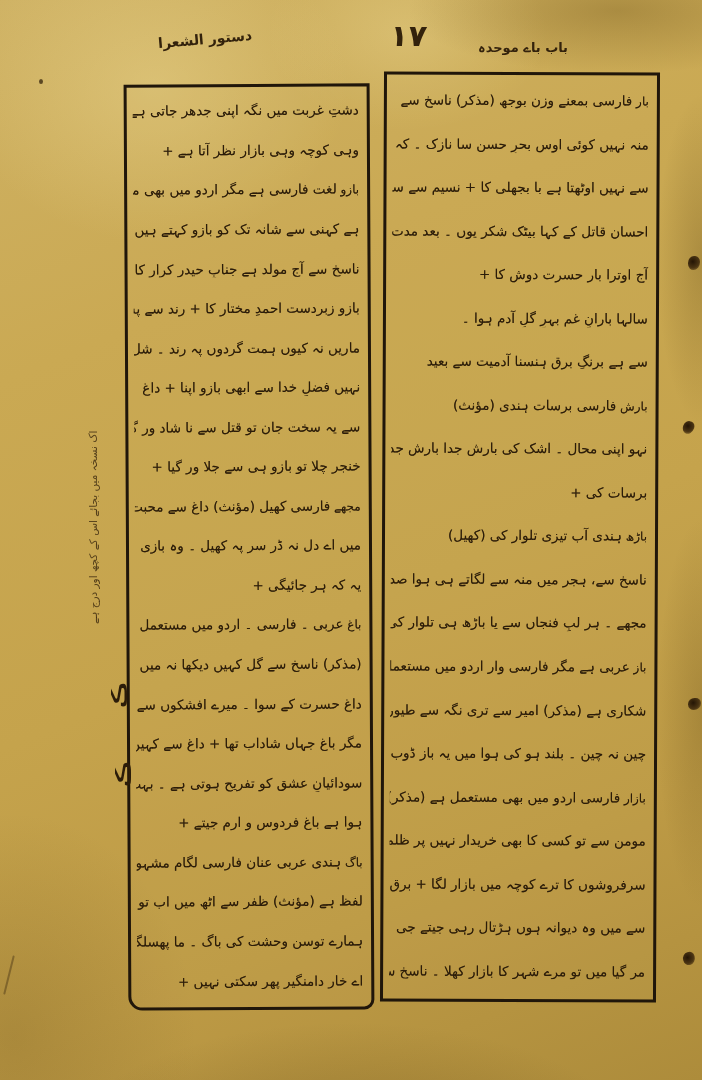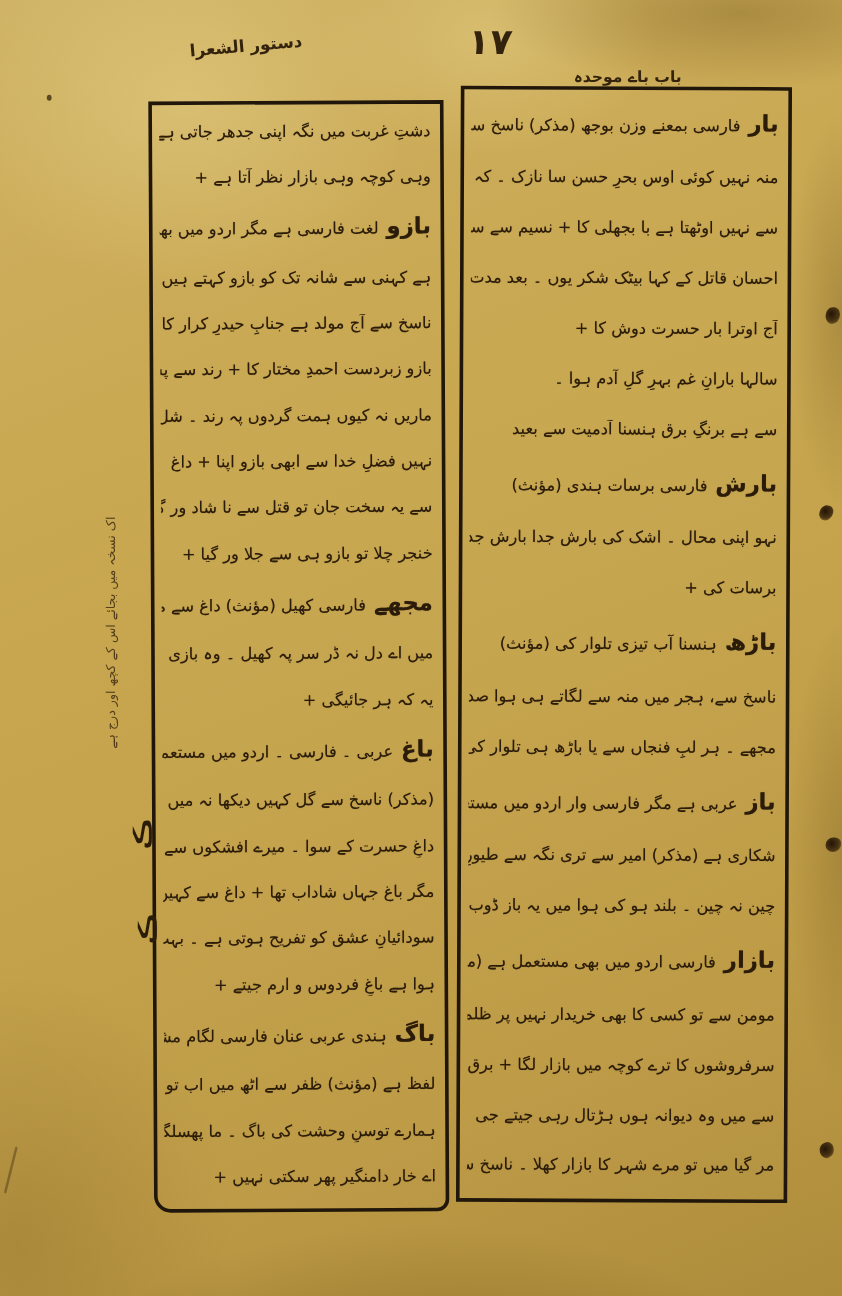--- a/index.html
+++ b/index.html
@@ -14,40 +14,40 @@
       radial-gradient(ellipse 60px 260px at 100% 66%, rgba(104,80,26,.28), transparent 75%),
       radial-gradient(ellipse 420px 200px at 50% 108%, rgba(96,72,22,.38), transparent 72%),
       radial-gradient(ellipse 260px 320px at 2% 96%, rgba(110,84,28,.25), transparent 70%),
       radial-gradient(ellipse 300px 240px at 22% 8%, rgba(238,219,150,.40), transparent 65%),
       radial-gradient(ellipse 200px 140px at 58% 3%, rgba(238,219,150,.35), transparent 70%),
       linear-gradient(158deg,#cfb264 0%,#caa953 28%,#c5a34c 55%,#bd9a45 78%,#ad8c3b 100%);
     color:#2b1c09;
   }
   .hdr{position:absolute;white-space:nowrap;color:#33220c;}
   .hdr-left{top:31px;left:158px;font-size:14px;transform:rotate(-5deg);font-weight:bold;}
-  .hdr-right{top:56px;right:134px;font-size:13px;font-weight:bold;}
+  .hdr-right{top:40px;right:134px;font-size:13px;font-weight:bold;}
   .pgnum{top:18px;left:390px;font-size:30px;font-weight:bold;transform:skewX(-6deg);}
   .col{
     position:absolute;
     border:3px solid #20160a;
     box-sizing:border-box;
     direction:rtl;
     display:flex;flex-direction:column;justify-content:space-around;
     padding:4px 8px 6px 6px;
     background:rgba(210,180,95,.10);
   }
   .col-right{top:72px;right:44px;width:276px;height:930px;transform:rotate(.25deg);}
   .col-left{top:84px;left:126px;width:246px;height:926px;border-radius:0 0 10px 14px;transform:rotate(-.3deg);}
   .line{
     white-space:nowrap;overflow:hidden;
     font-size:13.5px;line-height:1.25;
     text-align:right;
     text-shadow:0 0 .6px rgba(43,28,9,.55);
   }
-  .line .head{font-weight:bold;font-size:19px;letter-spacing:.5px;}
+  .line .head{font-weight:normal;font-size:12px;letter-spacing:.5px;}
   .margin-note{
     position:absolute;top:430px;left:88px;width:26px;height:360px;
     color:rgba(52,34,12,.78);font-size:10.5px;line-height:1.1;
     writing-mode:vertical-rl;transform:rotate(180deg);
     white-space:nowrap;overflow:hidden;
   }
   .margin-mark{
     position:absolute;font-weight:bold;font-size:20px;color:#2b1c09;
     transform:rotate(-90deg);
   }
@@ -77,21 +77,21 @@
       <div class="line"><span class="head">بار </span><span>فارسی بمعنے وزن بوجھ (مذکر) ناسخ سے</span></div>
       <div class="line"><span>منہ نہیں کوئی اوس بحرِ حسن سا نازک ۔ کہ کان</span></div>
       <div class="line"><span>سے نہیں اوٹھتا ہے با بجھلی کا + نسیم سے سراوٹا</span></div>
       <div class="line"><span>احسان قاتل کے کہا بیٹک شکر یوں ۔ بعد مدت</span></div>
       <div class="line"><span>آج اوترا بار حسرت دوش کا +</span></div>
       <div class="line"><span>سالہا بارانِ غم بہرِ گلِ آدم ہوا ۔</span></div>
       <div class="line"><span>سے ہے برنگِ برق ہنسنا آدمیت سے بعید</span></div>
       <div class="line"><span class="head">بارش </span><span>فارسی برسات ہندی (مؤنث)</span></div>
       <div class="line"><span>نہو اپنی محال ۔ اشک کی بارش جدا بارش جدا</span></div>
       <div class="line"><span>برسات کی +</span></div>
-      <div class="line"><span class="head">باڑھ </span><span>ہنسنا آب تیزی تلوار کی (مؤنث)</span></div>
+      <div class="line"><span class="head">باڑھ </span><span>ہندی آب تیزی تلوار کی (کھیل)</span></div>
       <div class="line"><span>ناسخ سے، ہجر میں منہ سے لگاتے ہی ہوا صدمہ</span></div>
       <div class="line"><span>مجھے ۔ ہر لبِ فنجاں سے یا باڑھ ہی تلوار کی +</span></div>
       <div class="line"><span class="head">باز </span><span>عربی ہے مگر فارسی وار اردو میں مستعمل ہے طائر</span></div>
       <div class="line"><span>شکاری ہے (مذکر) امیر سے تری نگہ سے طیورِ فلک</span></div>
       <div class="line"><span>چین نہ چین ۔ بلند ہو کی ہوا میں یہ باز ڈوب گیا +</span></div>
       <div class="line"><span class="head">بازار </span><span>فارسی اردو میں بھی مستعمل ہے (مذکر)</span></div>
       <div class="line"><span>مومن سے تو کسی کا بھی خریدار نہیں پر ظلم ۔</span></div>
       <div class="line"><span>سرفروشوں کا ترے کوچہ میں بازار لگا + برق</span></div>
       <div class="line"><span>سے میں وہ دیوانہ ہوں ہڑتال رہی جیتے جی</span></div>
       <div class="line"><span>مر گیا میں تو مرے شہر کا بازار کھلا ۔ ناسخ سے</span></div>

